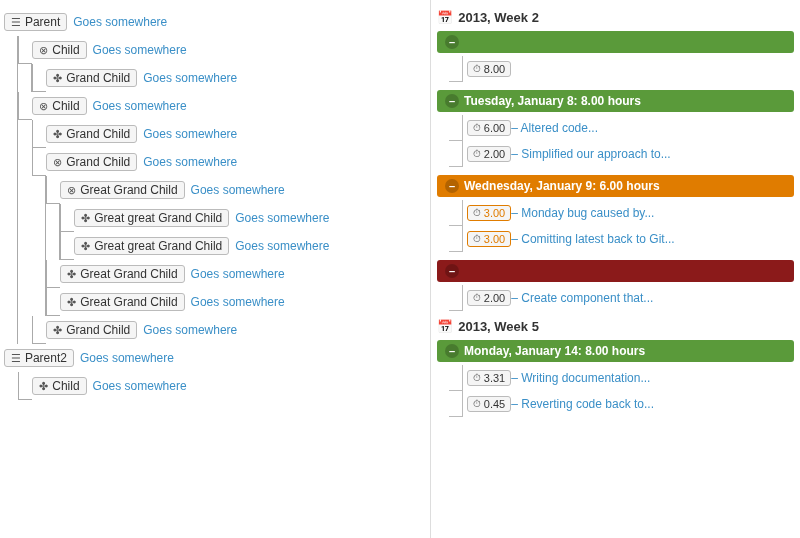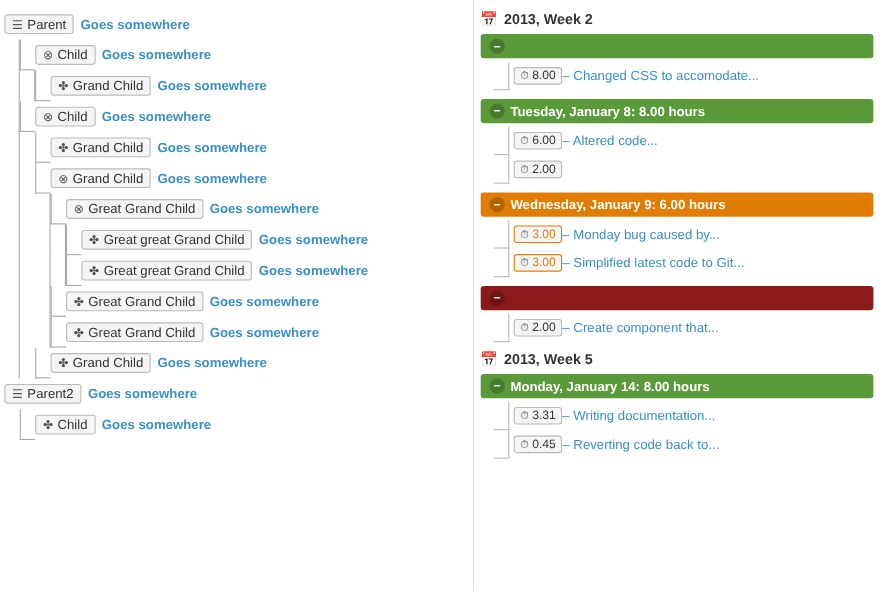--- a/index.html
+++ b/index.html
@@ -43,21 +43,20 @@
       font-size: 11px;
       color: #555;
     }
 
     .node-link {
       color: #3a8fc7;
       margin-left: 6px;
       font-size: 12px;
       text-decoration: none;
       cursor: pointer;
-      font-weight: bold;
     }
 
     
     .right-panel {
       flex: 1;
       padding: 8px 6px;
       overflow-y: auto;
       border-left: 1px solid #ddd;
     }
 
@@ -339,21 +338,20 @@
       <div class="day-header green">
         <span class="minus-icon">–</span>
       </div>
       <div class="entries-container">
         <div style="display: flex; align-items: center; height: 26px; padding-left: 4px;">
           <div style="width: 14px; flex-shrink: 0; align-self: flex-start; height: 26px; border-right: 1px solid rgb(187, 187, 187); border-bottom: 1px solid rgb(187, 187, 187); margin-right: 4px;"></div>
           <span class="time-badge">
             <span class="clock-icon">⏱</span>
             <span>8.00</span>
           </span>
-          <span class="entry-desc">– Changed CSS to accomodate...</span>
         </div>
       </div>
     </div>
     <div class="day-block">
       <div class="day-header green">
         <span class="minus-icon">–</span>
         <span>Tuesday, January 8: 8.00 hours</span>
       </div>
       <div class="entries-container">
         <div style="display: flex; align-items: center; height: 26px; padding-left: 4px;">
@@ -363,20 +361,21 @@
             <span>6.00</span>
           </span>
           <span class="entry-desc">– Altered code...</span>
         </div>
         <div style="display: flex; align-items: center; height: 26px; padding-left: 4px;">
           <div style="width: 14px; flex-shrink: 0; align-self: flex-start; height: 26px; border-right: 1px solid rgb(187, 187, 187); border-bottom: 1px solid rgb(187, 187, 187); margin-right: 4px;"></div>
           <span class="time-badge">
             <span class="clock-icon">⏱</span>
             <span>2.00</span>
           </span>
+          <span class="entry-desc">– Simplified our approach to...</span>
         </div>
       </div>
     </div>
     <div class="day-block">
       <div class="day-header orange">
         <span class="minus-icon">–</span>
         <span>Wednesday, January 9: 6.00 hours</span>
       </div>
       <div class="entries-container">
         <div style="display: flex; align-items: center; height: 26px; padding-left: 4px;">
@@ -386,21 +385,21 @@
             <span>3.00</span>
           </span>
           <span class="entry-desc">– Monday bug caused by...</span>
         </div>
         <div style="display: flex; align-items: center; height: 26px; padding-left: 4px;">
           <div style="width: 14px; flex-shrink: 0; align-self: flex-start; height: 26px; border-right: 1px solid rgb(187, 187, 187); border-bottom: 1px solid rgb(187, 187, 187); margin-right: 4px;"></div>
           <span class="time-badge highlight">
             <span class="clock-icon">⏱</span>
             <span>3.00</span>
           </span>
-          <span class="entry-desc">– Simplified latest code to Git...</span>
+          <span class="entry-desc">– Comitting latest back to Git...</span>
         </div>
       </div>
     </div>
     <div class="day-block">
       <div class="day-header dark-red">
         <span class="minus-icon">–</span>
       </div>
       <div class="entries-container">
         <div style="display: flex; align-items: center; height: 26px; padding-left: 4px;">
           <div style="width: 14px; flex-shrink: 0; align-self: flex-start; height: 26px; border-right: 1px solid rgb(187, 187, 187); border-bottom: 1px solid rgb(187, 187, 187); margin-right: 4px;"></div>

